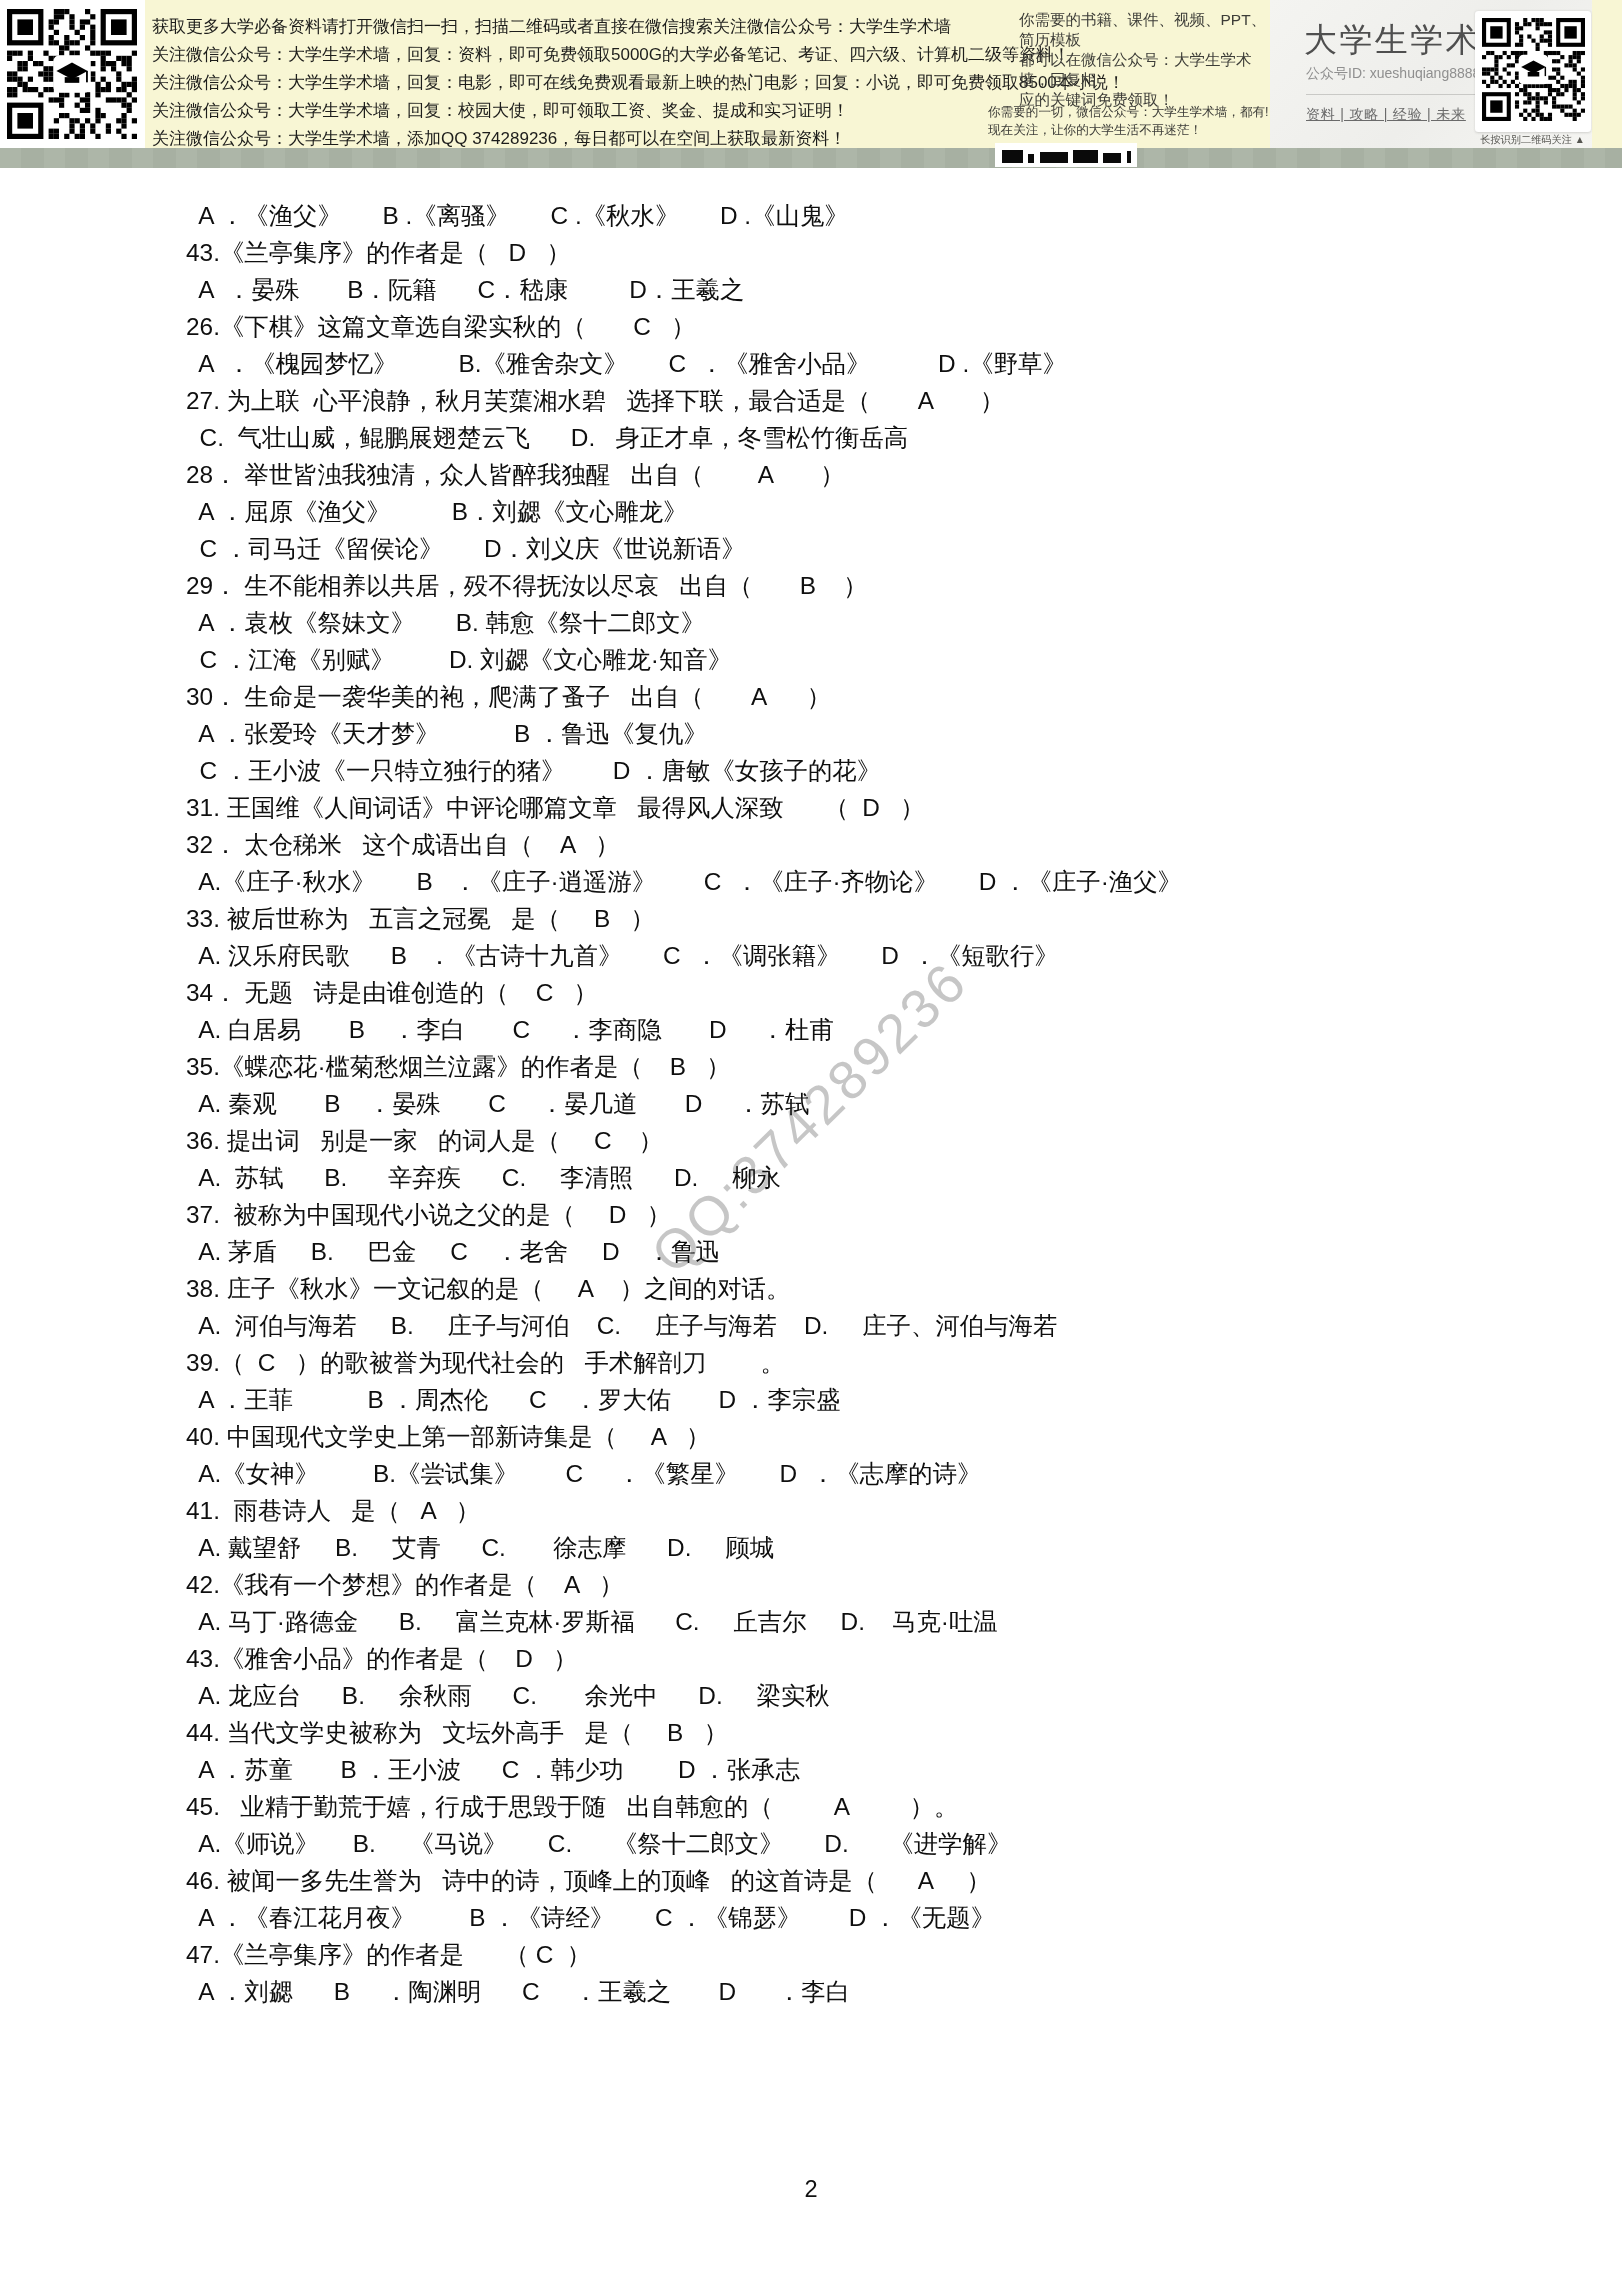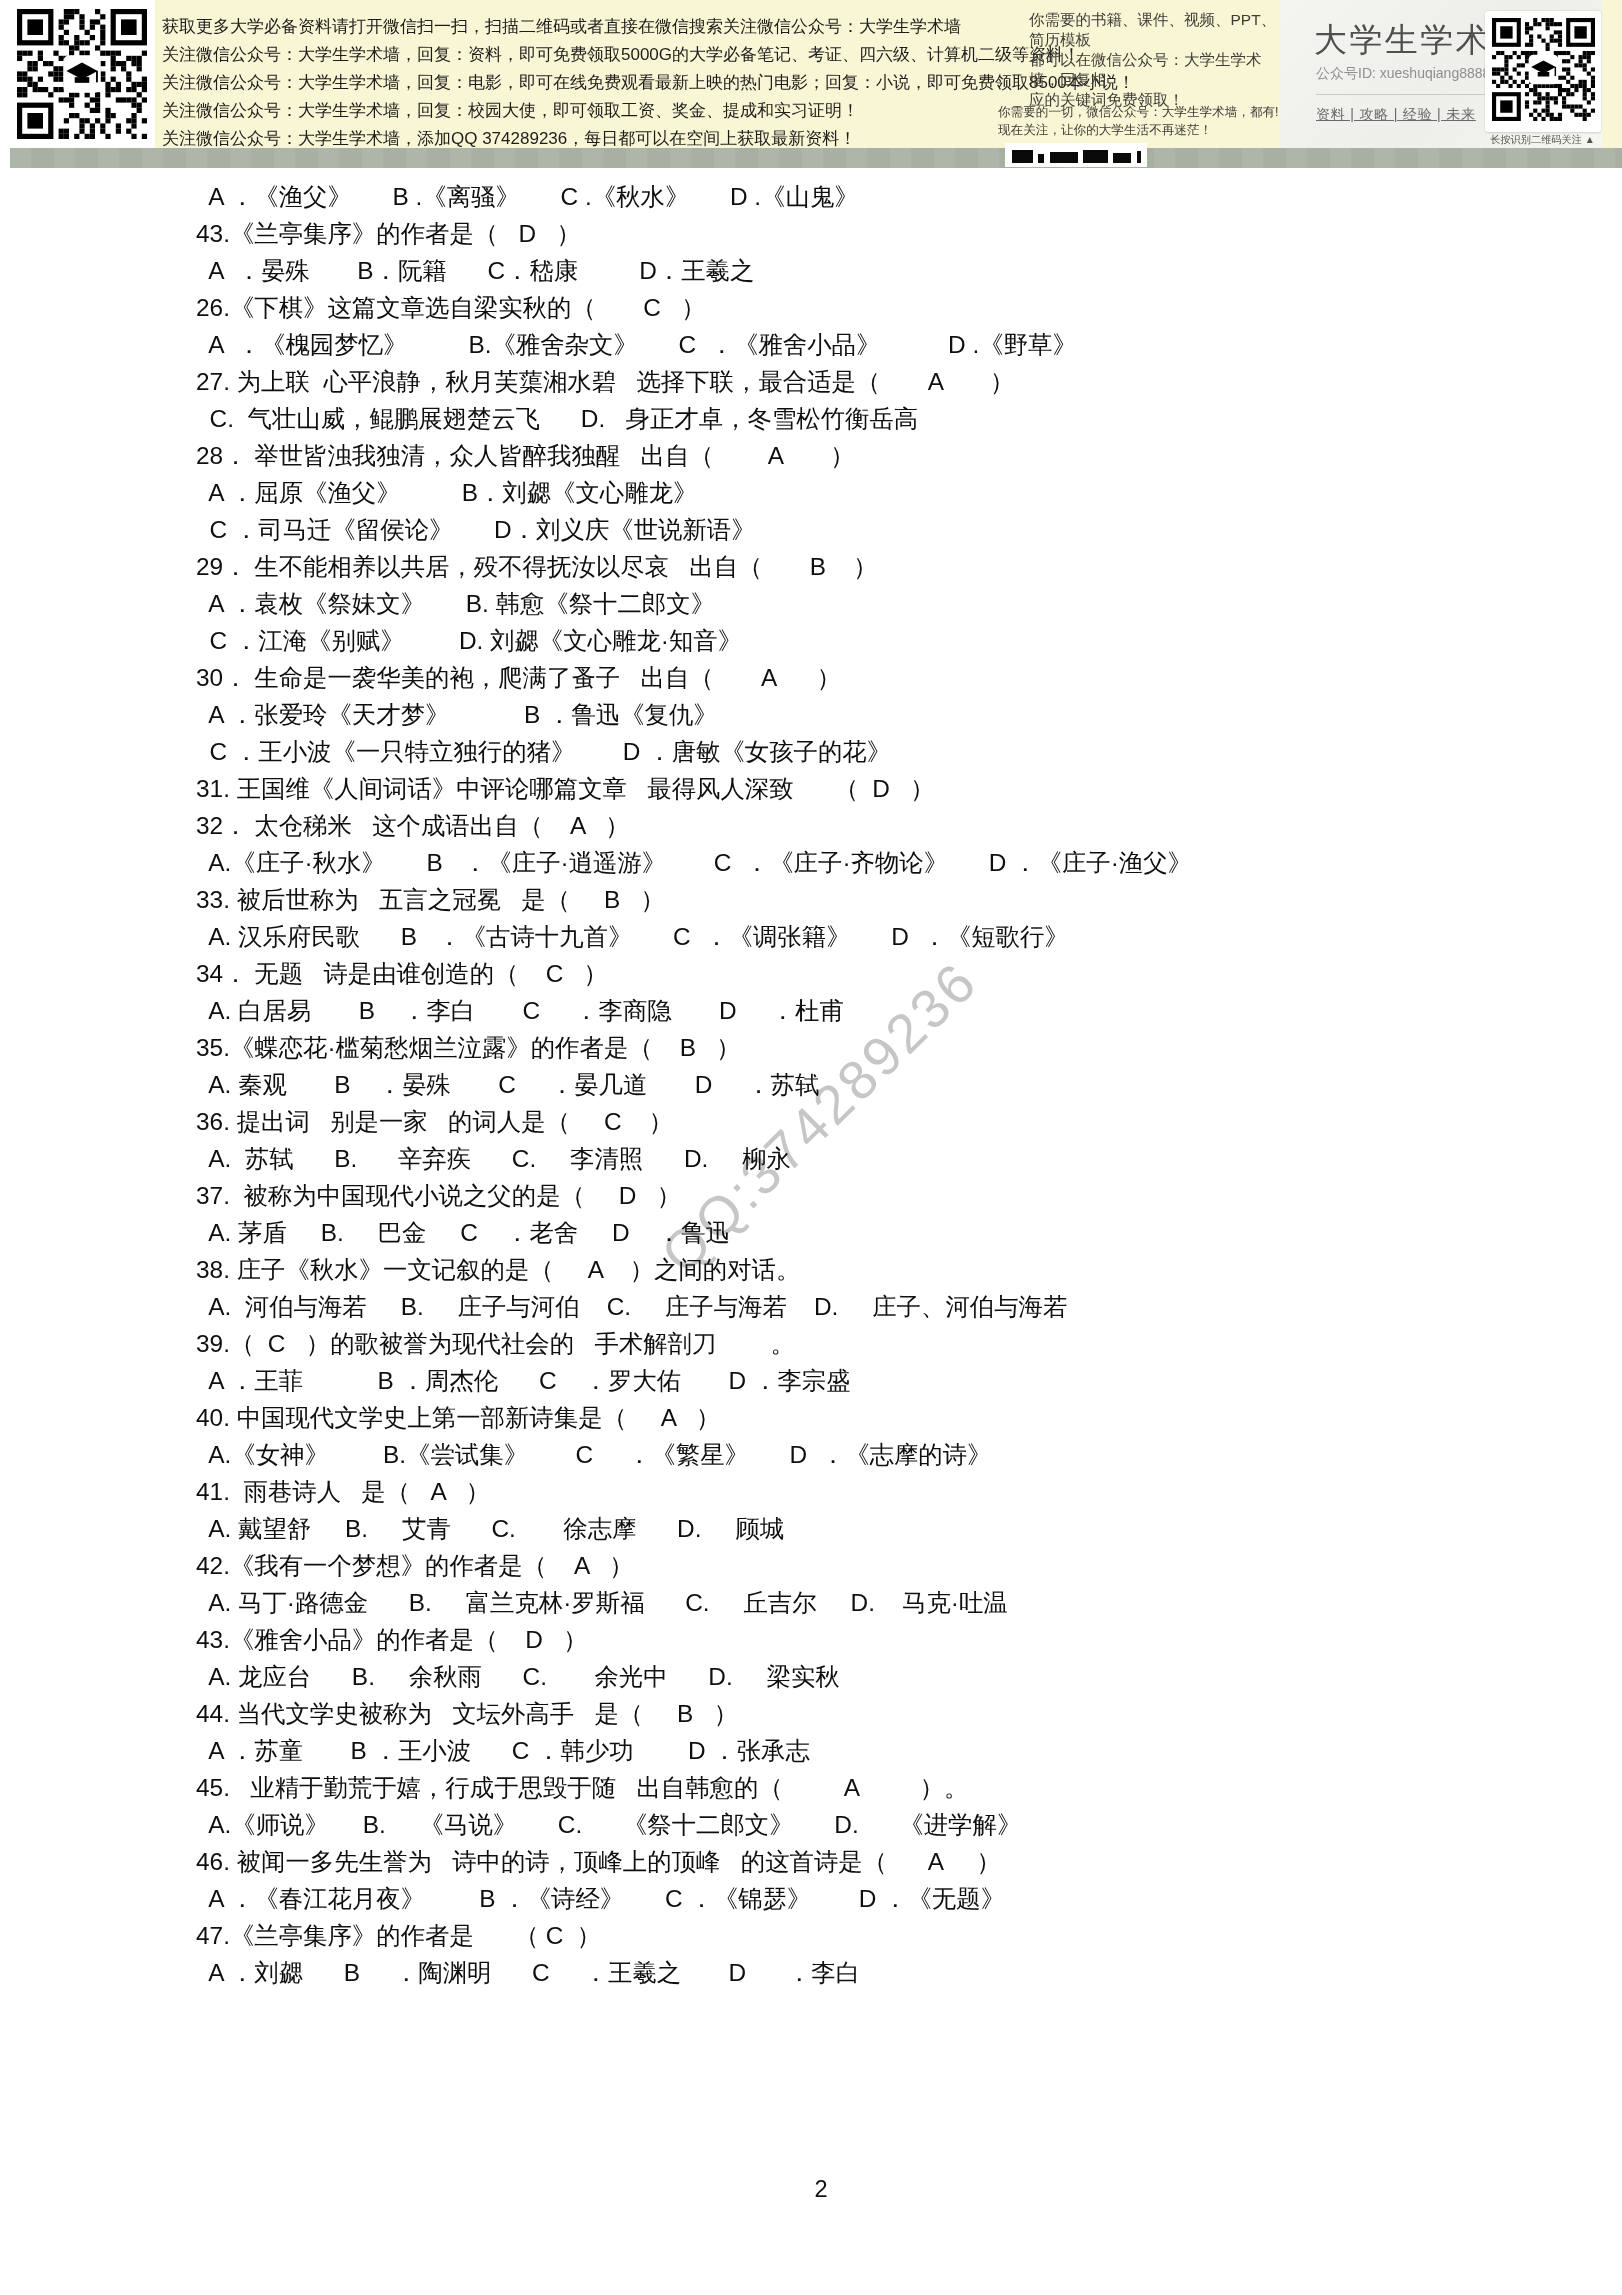--- a/index.html
+++ b/index.html
@@ -1,18 +1,18 @@
 <!DOCTYPE html>
 <html style="font-size:13px"><head>
 <meta charset="utf-8">
 <style>
   * { margin:0; padding:0; box-sizing:border-box; }
   html,body { width:1622px; height:2295px; background:#ffffff; overflow:hidden;
               font-family:"Liberation Sans","DejaVu Sans",sans-serif; }
-  #stage { position:relative; width:1610px; height:2295px; background:#ffffff;margin-left:10px; }
+  #stage { position:relative; width:1610px; height:2295px; background:#ffffff; }
 
   
   .header { position:absolute; left:0; top:0; width:1622px; height:148px;
             background:#f8f6d4; z-index:5; }
   .qr-left-box { position:absolute; left:0; top:0; width:145px; height:148px;
                  background:#ffffff; }
   .qr-left-box svg { position:absolute; left:7.3px; top:9px; }
 
   .promo { position:absolute; left:152px; top:13px; color:#1d1d1b; }
   .promo-line { font-size:17px; line-height:28px; white-space:nowrap; }
@@ -50,21 +50,21 @@
                   gap:5.7px; padding:0 4.9px 4.1px 6.5px; }
   .cut-fragment span { display:block; background:#0a0a0a; }
   .cut-fragment span:nth-child(1){ width:21px; height:12.2px; }
   .cut-fragment span:nth-child(2){ width:5.7px;  height:9px; }
   .cut-fragment span:nth-child(3){ width:28px; height:10.6px; }
   .cut-fragment span:nth-child(4){ width:24.4px; height:12.2px; }
   .cut-fragment span:nth-child(5){ width:18px; height:9.8px; }
   .cut-fragment span:nth-child(6){ width:4.1px;  height:11.4px; }
 
   
-  .doc { position:absolute; left:186px; top:178px; z-index:3; }
+  .doc { position:absolute; left:186px; top:197px; z-index:3; }
   .doc-line { font-size:24.4px; line-height:37px; color:#0f0f0f; white-space:pre; }
 
   .watermark { position:absolute; left:661px; top:1231px; z-index:2;
                font-size:55px; letter-spacing:3.3px; color:#9e9e9e; opacity:.58;
                transform:rotate(-44.5deg); transform-origin:0 50%; white-space:nowrap; }
 
   .page-number { position:absolute; left:0; top:2176px; width:1622px; text-align:center;
                  font-size:23.6px; color:#111; z-index:3; }
 </style>
 </head>

